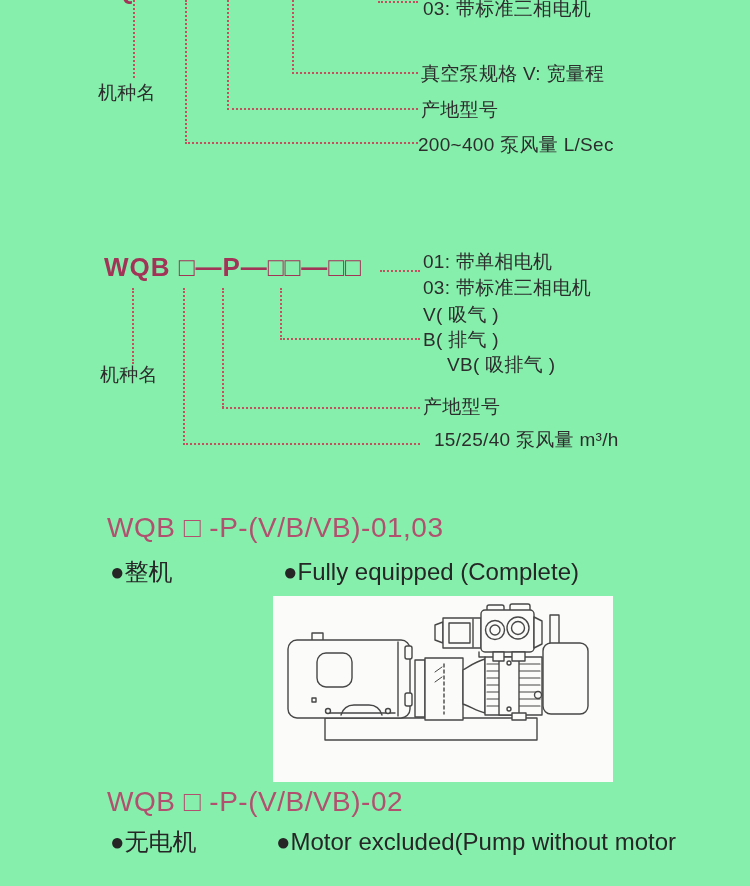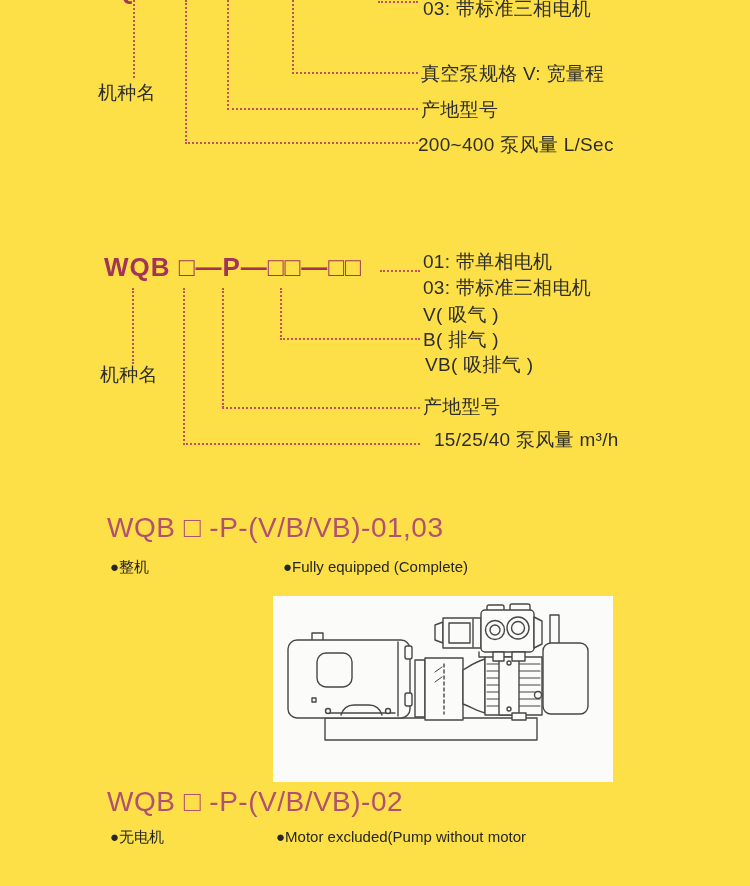--- a/index.html
+++ b/index.html
@@ -1,39 +1,39 @@
 <!DOCTYPE html>
 <html><head>
 <meta charset="utf-8">
 <style>
   html,body{margin:0;padding:0;background:#fff;}
   .page{
     position:relative; width:750px; height:886px; overflow:hidden;
-    background:#fde047;
+    background:#86efac;
     font-family:"Liberation Sans","DejaVu Sans",sans-serif;
     color:#2d2d2d;
   }
   .code{
     position:absolute; white-space:nowrap;
     font-size:26px; font-weight:bold; color:#a23458;
     letter-spacing:1px; line-height:1;
   }
   .lbl{
     position:absolute; white-space:nowrap;
     font-size:19px; font-weight:500; color:#2d2d2d;
     letter-spacing:0.3px; line-height:1.1;
   }
   .hd{
     position:absolute; white-space:nowrap;
     font-size:28px; font-weight:500; color:#b25070;
     letter-spacing:0.5px; line-height:1.1;
   }
   .bullet{
     position:absolute; white-space:nowrap;
-    font-size:15px; font-weight:500; color:#262626; line-height:1.2;
+    font-size:24px; font-weight:500; color:#262626; line-height:1.2;
   }
   .vdot{position:absolute; width:0; border-left:2px dotted #c44f5e;}
   .hdot{position:absolute; height:0; border-top:2px dotted #c44f5e;}
   .pump{position:absolute; left:273px; top:596px;}
 </style>
 </head>
 <body>
 
 <div class="page">
 
@@ -62,21 +62,21 @@
   <div class="vdot" style="left:222px; top:288px; height:120px;"></div>
   <div class="vdot" style="left:280px; top:288px; height:52px;"></div>
   <div class="hdot" style="left:280px; top:338px; width:140px;"></div>
   <div class="hdot" style="left:222px; top:407px; width:198px;"></div>
   <div class="hdot" style="left:183px; top:443px; width:237px;"></div>
 
   <div class="lbl" style="left:423px; top:252px;">01: 带单相电机</div>
   <div class="lbl" style="left:423px; top:278px;">03: 带标准三相电机</div>
   <div class="lbl" style="left:423px; top:305px;">V( 吸气 )</div>
   <div class="lbl" style="left:423px; top:330px;">B( 排气 )</div>
-  <div class="lbl" style="left:425px; top:355px;">VB( 吸排气 )</div>
+  <div class="lbl" style="left:447px; top:355px;">VB( 吸排气 )</div>
   <div class="lbl" style="left:100px; top:365px;">机种名</div>
   <div class="lbl" style="left:423px; top:397px;">产地型号</div>
   <div class="lbl" style="left:434px; top:430px;">15/25/40 泵风量 m³/h</div>
 
   <div class="hd" style="left:107px; top:513px;">WQB □ -P-(V/B/VB)-01,03</div>
   <div class="bullet" style="left:110px; top:558px;">●整机</div>
   <div class="bullet" style="left:283px; top:558px;">●Fully equipped (Complete)</div>
 
   <svg class="pump" width="340" height="186" viewBox="-5 -2 340 186">
     <rect x="-5" y="-2" width="340" height="186" fill="#fbfbf9" stroke="none"></rect>

